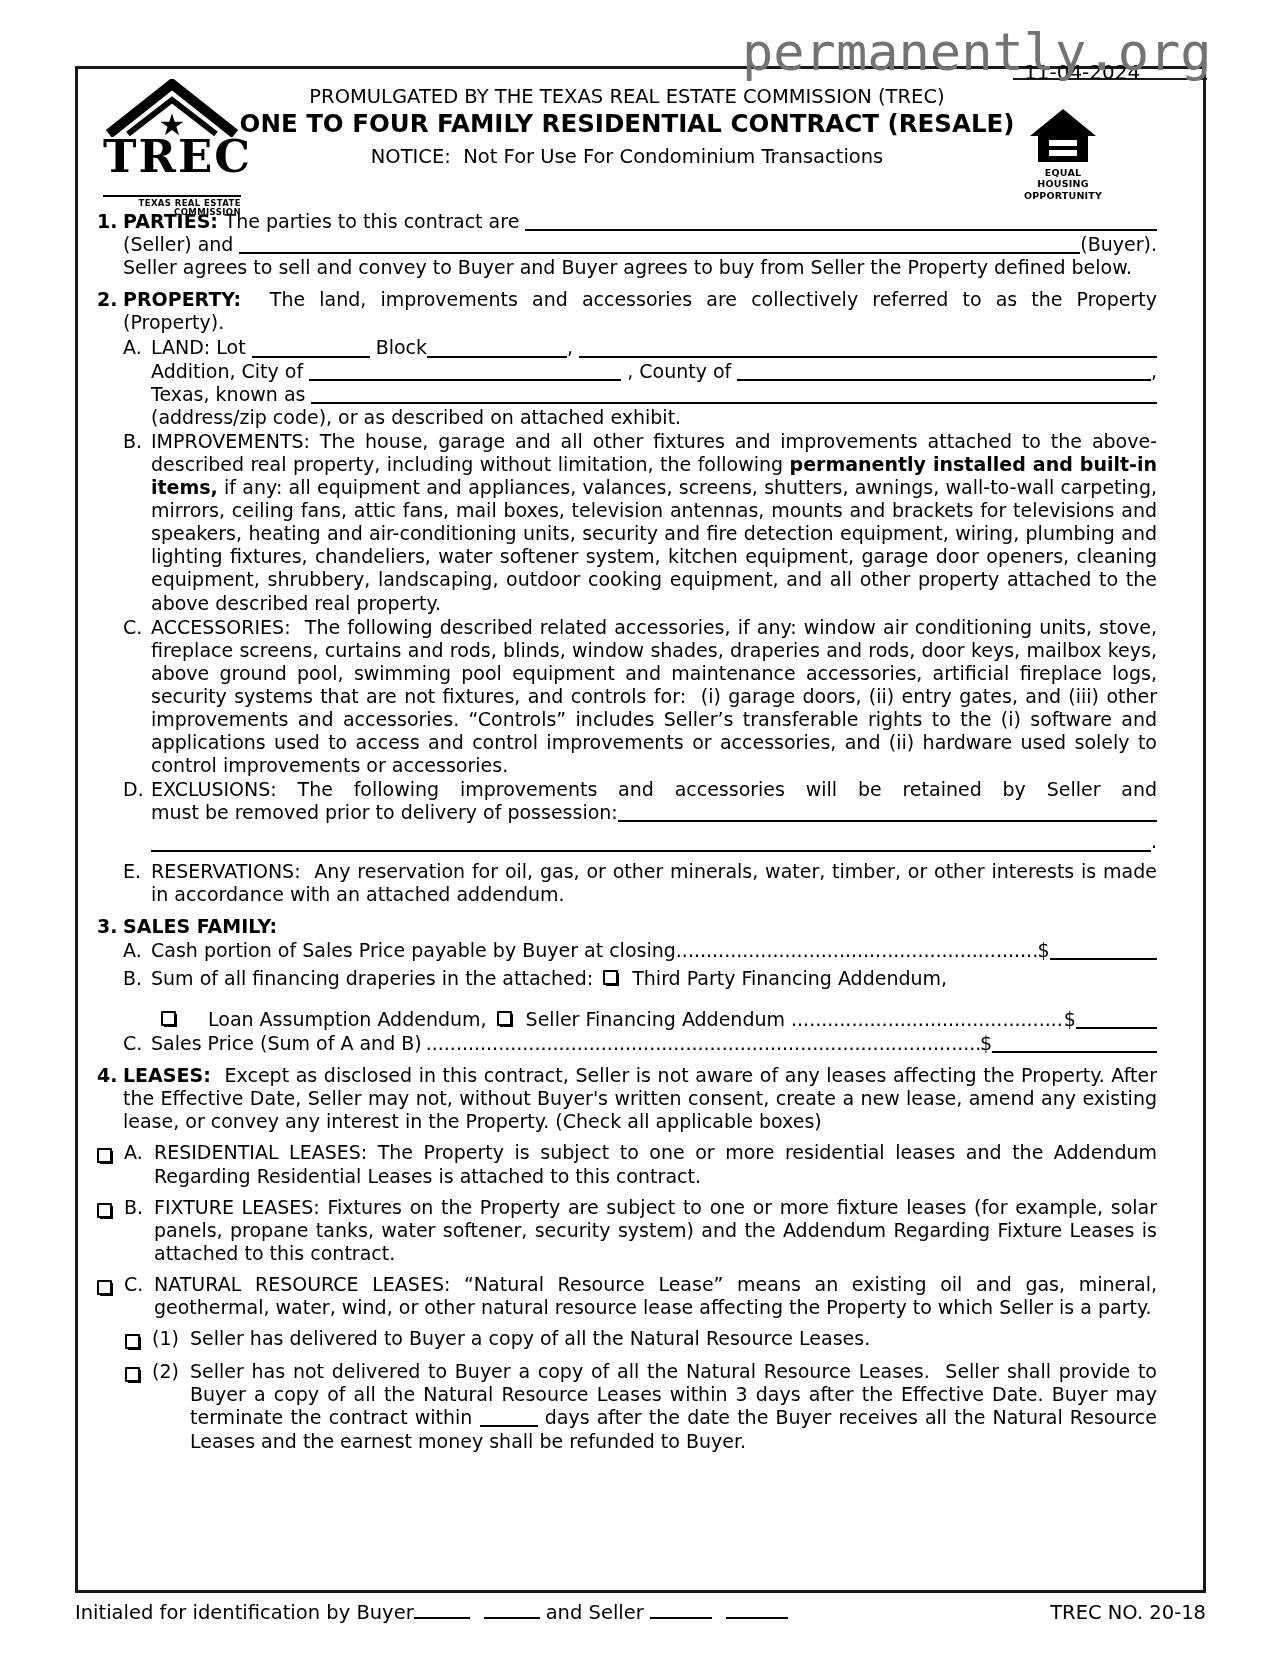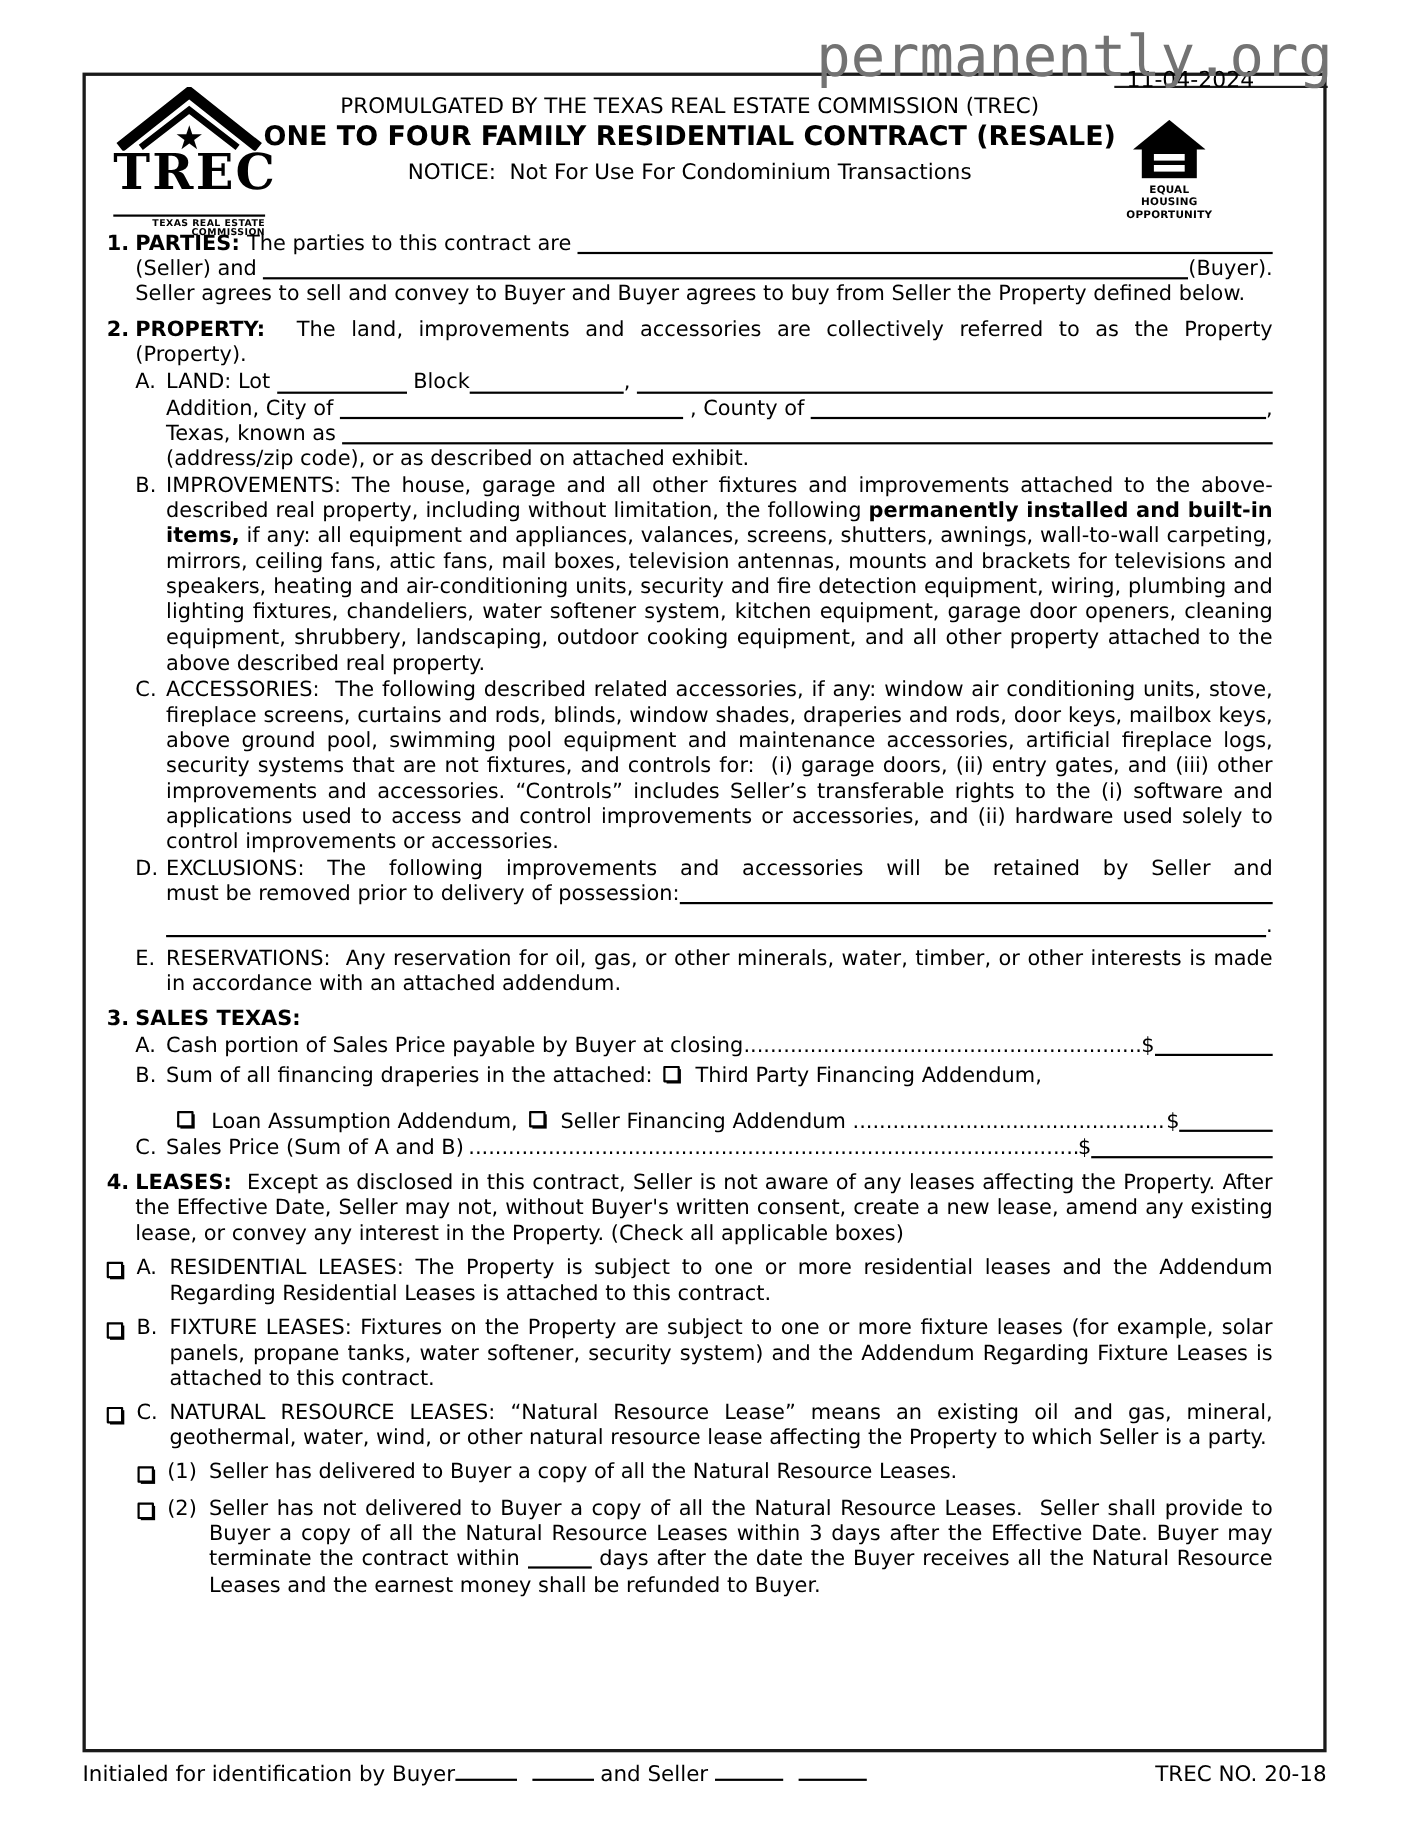--- a/index.html
+++ b/index.html
@@ -189,21 +189,21 @@
           <div class="sub" style="margin-top:6px;">
             <span class="sl">E.</span>
             <div class="sbody jp">RESERVATIONS:&nbsp; Any reservation for oil, gas, or other minerals, water, timber, or other interests is made in accordance with an attached addendum.</div>
           </div>
         </div>
       </div>
 
       <div class="sec">
         <span class="sn">3.</span>
         <div class="sb">
-          <div class="bold">SALES TEXAS:</div>
+          <div class="bold">SALES FAMILY:</div>
 
           <div class="sub">
             <span class="sl">A.</span>
             <div class="sbody">
               <div class="line">
                 <span>Cash portion of Sales Price payable by Buyer at closing</span>
                 <span class="leader">....................................................................................................................................</span>
                 <span>$</span>
                 <span class="bl" style="width:237px"></span>
               </div>
@@ -213,21 +213,21 @@
           <div class="sub" style="margin-top:5px;">
             <span class="sl">B.</span>
             <div class="sbody">
               <div class="line">
                 <span>Sum of all financing draperies in the attached:</span>
                 <span class="cb" style="margin-left:10px;"></span>
                 <span style="margin-left:14px;">Third Party Financing Addendum,</span>
               </div>
               <div class="line" style="margin-top:7px;margin-left:10px;">
                 <span class="cb"></span>
-                <span style="margin-left:16px;">Loan Assumption Addendum,</span>
+                <span style="margin-left:32px;">Loan Assumption Addendum,</span>
                 <span class="cb" style="margin-left:10px;"></span>
                 <span style="margin-left:14px;margin-right:6px;margin-top:11px;">Seller Financing Addendum</span>
                 <span class="leader">....................................................................................................................................</span>
                 <span>$</span>
                 <span class="bl" style="width:237px"></span>
               </div>
             </div>
           </div>
 
           <div class="sub">

